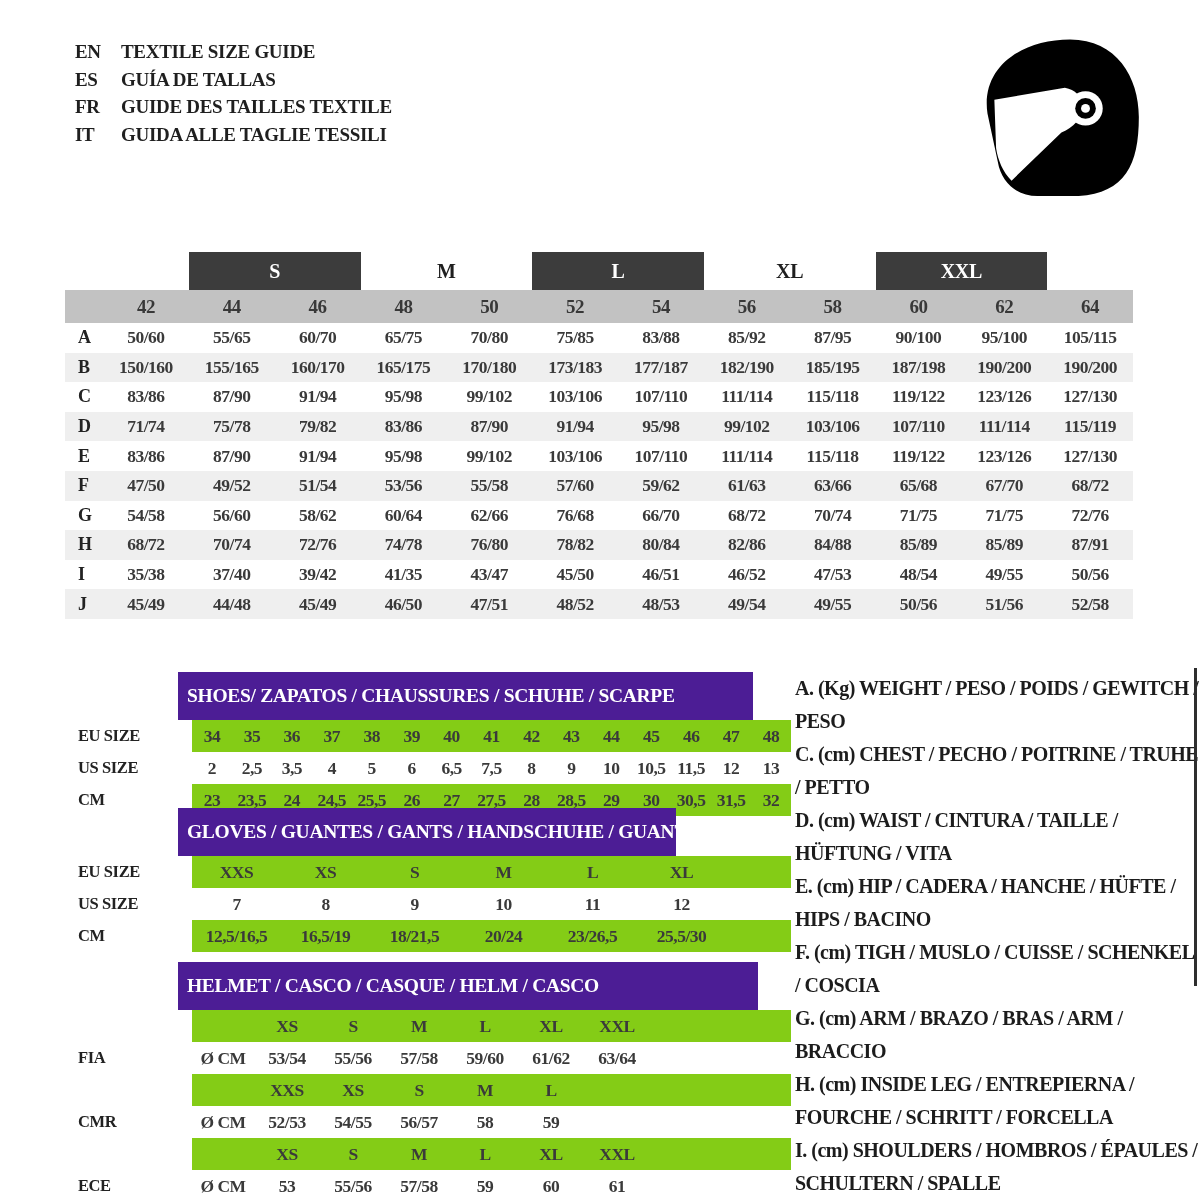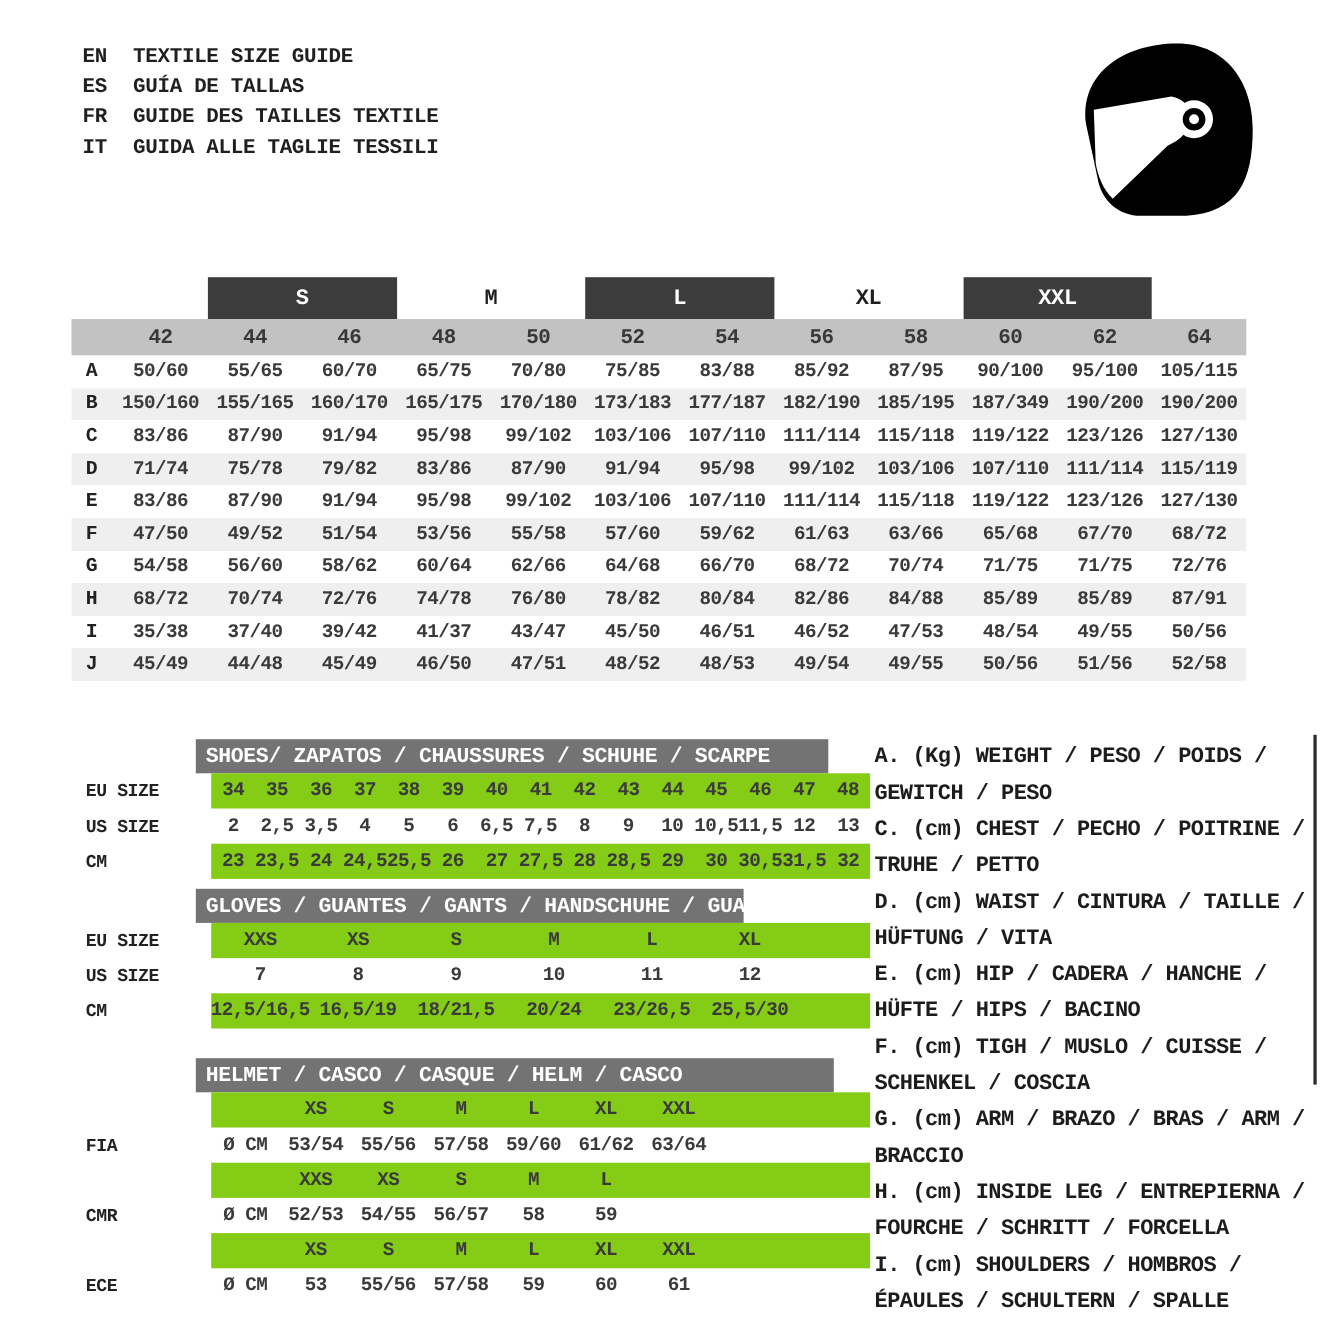--- a/index.html
+++ b/index.html
@@ -1,17 +1,17 @@
 <!DOCTYPE html>
 <html><head>
 <meta charset="utf-8">
 <style>
   html,body{margin:0;padding:0;background:#fff;}
   .page{position:relative;width:1200px;height:1200px;background:#ffffff;overflow:hidden;
-        font-family:Liberation Mono, monospace;font-weight:bold;color:#1f1f1f;}
+        font-family:Liberation Serif, serif;font-weight:bold;color:#1f1f1f;}
 
   
   .langs{position:absolute;left:75px;top:38px;}
   .lang-row{display:flex;font-size:19px;line-height:27.5px;letter-spacing:-0.3px;}
   .lang-code{width:46px;}
 
   
   .helmet-icon{position:absolute;left:972px;top:26px;}
 
   
@@ -22,21 +22,21 @@
   .group.dark{background:#3c3c3c;color:#ffffff;}
   .num-row{height:33px;background:#c2c2c2;}
   .cell{display:flex;align-items:center;justify-content:center;font-size:17.5px;letter-spacing:-0.5px;color:#3a3a3a;white-space:nowrap;}
   .num-row .cell{font-size:19px;color:#383838;}
   .trow{height:29.6px;}
   .trow.stripe{background:#efefef;}
   .rowlabel{justify-content:flex-start;padding-left:13px;color:#222;font-size:18px;}
 
   
   .subtable{position:absolute;left:65px;}
-  .sub-title{height:31px;background:#737373;color:#fff;font-size:19.5px;display:flex;align-items:center;
+  .sub-title{height:48px;background:#4c1d95;color:#fff;font-size:19.5px;display:flex;align-items:center;
              padding-left:9px;letter-spacing:-0.3px;margin-left:113px;box-sizing:border-box;white-space:nowrap;}
   .srow{display:flex;height:32px;gap:14px;}
   .slabel{width:113px;display:flex;align-items:center;padding-left:13px;box-sizing:border-box;
           font-size:16.5px;letter-spacing:-0.4px;color:#222;}
   .sdata{display:grid;width:599px;}
   .sdata.striped{background:#84cc16;}
   .cols15{grid-template-columns:repeat(15,1fr);}
   .cols6g{grid-template-columns:repeat(6,89px) 1fr;}
   .colsH{grid-template-columns:62px repeat(6,66px) 1fr;}
 
@@ -121,21 +121,21 @@
           <div class="cell rowlabel">B</div>
           <div class="cell">150/160</div>
           <div class="cell">155/165</div>
           <div class="cell">160/170</div>
           <div class="cell">165/175</div>
           <div class="cell">170/180</div>
           <div class="cell">173/183</div>
           <div class="cell">177/187</div>
           <div class="cell">182/190</div>
           <div class="cell">185/195</div>
-          <div class="cell">187/349</div>
+          <div class="cell">187/198</div>
           <div class="cell">190/200</div>
           <div class="cell">190/200</div>
         </div>
         <div class="grid13 trow">
           <div class="cell rowlabel">C</div>
           <div class="cell">83/86</div>
           <div class="cell">87/90</div>
           <div class="cell">91/94</div>
           <div class="cell">95/98</div>
           <div class="cell">99/102</div>
@@ -192,21 +192,21 @@
           <div class="cell">67/70</div>
           <div class="cell">68/72</div>
         </div>
         <div class="grid13 trow">
           <div class="cell rowlabel">G</div>
           <div class="cell">54/58</div>
           <div class="cell">56/60</div>
           <div class="cell">58/62</div>
           <div class="cell">60/64</div>
           <div class="cell">62/66</div>
-          <div class="cell">64/68</div>
+          <div class="cell">76/68</div>
           <div class="cell">66/70</div>
           <div class="cell">68/72</div>
           <div class="cell">70/74</div>
           <div class="cell">71/75</div>
           <div class="cell">71/75</div>
           <div class="cell">72/76</div>
         </div>
         <div class="grid13 trow stripe">
           <div class="cell rowlabel">H</div>
           <div class="cell">68/72</div>
@@ -220,21 +220,21 @@
           <div class="cell">84/88</div>
           <div class="cell">85/89</div>
           <div class="cell">85/89</div>
           <div class="cell">87/91</div>
         </div>
         <div class="grid13 trow">
           <div class="cell rowlabel">I</div>
           <div class="cell">35/38</div>
           <div class="cell">37/40</div>
           <div class="cell">39/42</div>
-          <div class="cell">41/37</div>
+          <div class="cell">41/35</div>
           <div class="cell">43/47</div>
           <div class="cell">45/50</div>
           <div class="cell">46/51</div>
           <div class="cell">46/52</div>
           <div class="cell">47/53</div>
           <div class="cell">48/54</div>
           <div class="cell">49/55</div>
           <div class="cell">50/56</div>
         </div>
         <div class="grid13 trow stripe">

